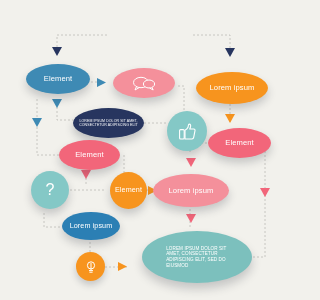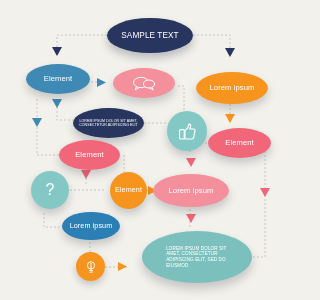--- a/index.html
+++ b/index.html
@@ -110,23 +110,20 @@
       <polygon points="225,114 235,114 230,123" fill="#f7941e"></polygon>
       <polygon points="81,170 91,170 86,179" fill="#f2667a"></polygon>
       <polygon points="186,158 196,158 191,167" fill="#f2667a"></polygon>
       <polygon points="186,214 196,214 191,223" fill="#f2667a"></polygon>
       <polygon points="260,188 270,188 265,197" fill="#f2667a"></polygon>
       <polygon points="148,186 157,190.5 148,195" fill="#f7941e"></polygon>
       <polygon points="118,262 127,266.5 118,271" fill="#f7941e"></polygon>
     </g>
   </svg>
 
-  <div class="node ellipse" style="left:107px; top:18px; width:86px; height:35px; background:#27355f; box-shadow:0 5px 9px rgba(40,45,60,0.28);">
-    <span class="label lbl-big">SAMPLE TEXT</span>
-  </div>
 
   <div class="node ellipse" style="left:26px; top:64px; width:64px; height:30px; background:#3e8ab4; box-shadow:0 5px 8px rgba(40,45,60,0.22);">
     <span class="label lbl-med">Element</span>
   </div>
 
   <div class="node ellipse" style="left:113px; top:68px; width:62px; height:30px; background:#f4909b; box-shadow:0 5px 8px rgba(40,45,60,0.22);">
     <span>
       <svg class="icon-svg" width="26" height="16" viewBox="0 0 26 16">
         <ellipse cx="10" cy="7.5" rx="7.5" ry="5.2" fill="none" stroke="#ffffff" stroke-width="1"></ellipse>
         <path d="M5.5,11.5 L4,15 L8.5,12.4" fill="none" stroke="#ffffff" stroke-width="1" stroke-linejoin="round"></path>

